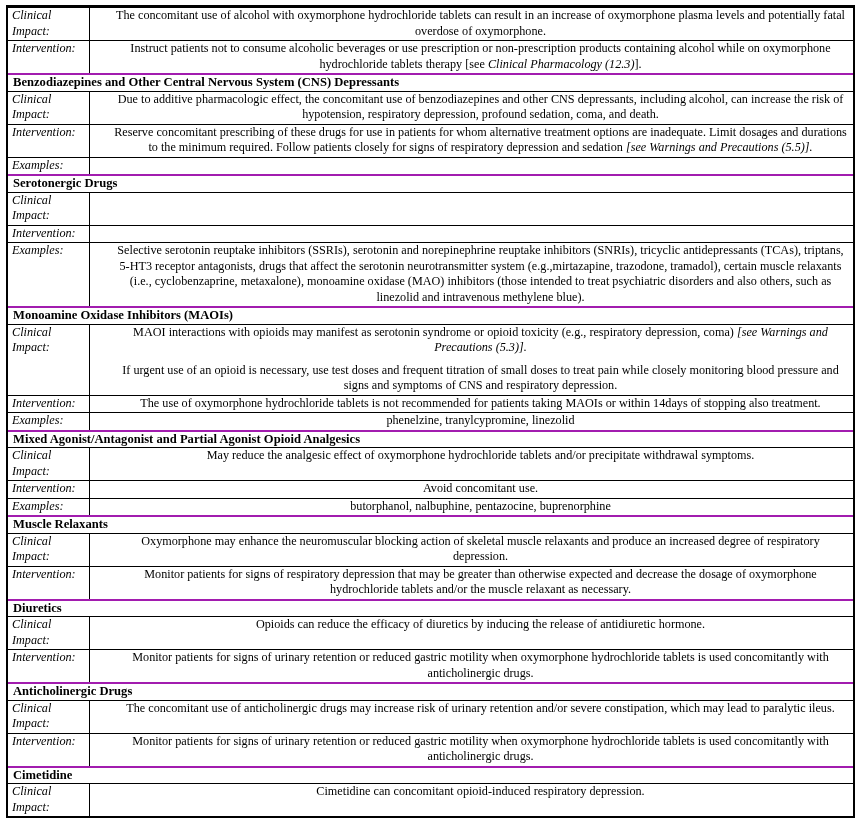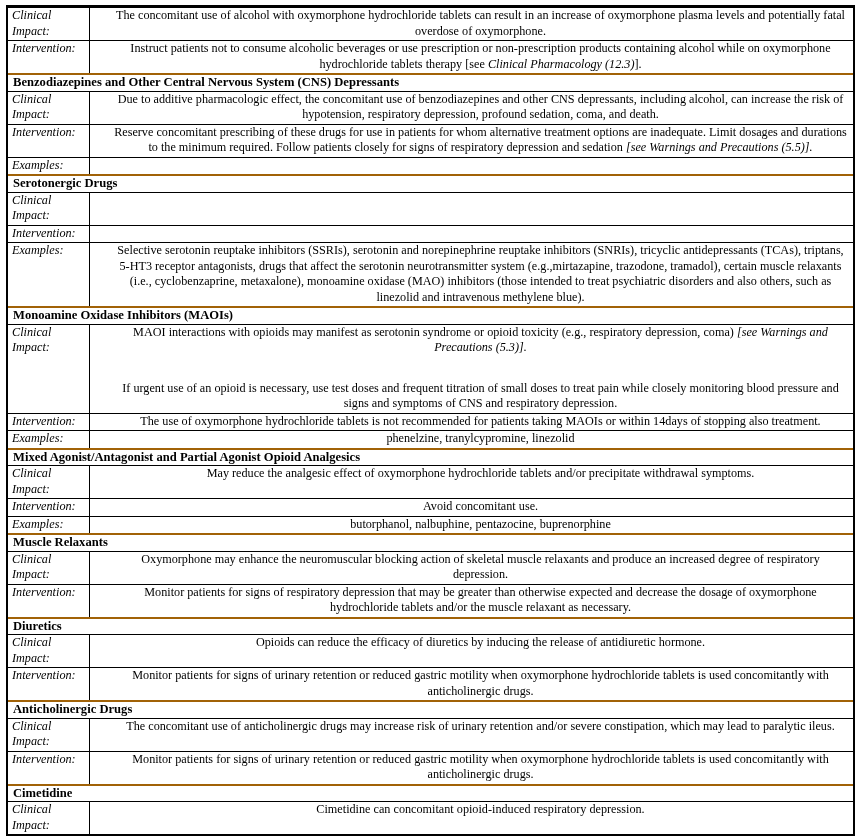--- a/index.html
+++ b/index.html
@@ -14,21 +14,21 @@
   }
   .table-wrap {
     position: absolute;
     left: 6px;
     top: 5px;
     width: 845px;
     border: 2px solid #000000;
     background: #ffffff;
     box-sizing: content-box;
   }
-  .section { border-top: 2px solid #a16207; }
+  .section { border-top: 2px solid #a21caf; }
   .section:first-child { border-top: none; }
   .sec-title {
     font-weight: bold;
     font-size: 12.6px;
     line-height: 13.5px;
     padding: 1px 4px 1px 5px;
   }
   .row {
     display: flex;
     border-top: 1px solid #000000;
@@ -45,21 +45,21 @@
     width: 82px;
     border-right: 1px solid #000000;
     font-style: italic;
     padding: 0 2px 1px 4px;
   }
   .cell.content {
     flex: 1 1 auto;
     padding: 0 6px 1px 8px;
   }
   .para { margin: 0; text-align: center; }
-  .para.gap { margin-top: 25px; }
+  .para.gap { margin-top: 7px; }
   .it { font-style: italic; margin-top: 36px; }
 </style>
 </head>
 <body>
 
 <div class="table-wrap">
     <div class="section">
       <div class="row">
         <div class="cell label">Clinical Impact:</div>
         <div class="cell content">

